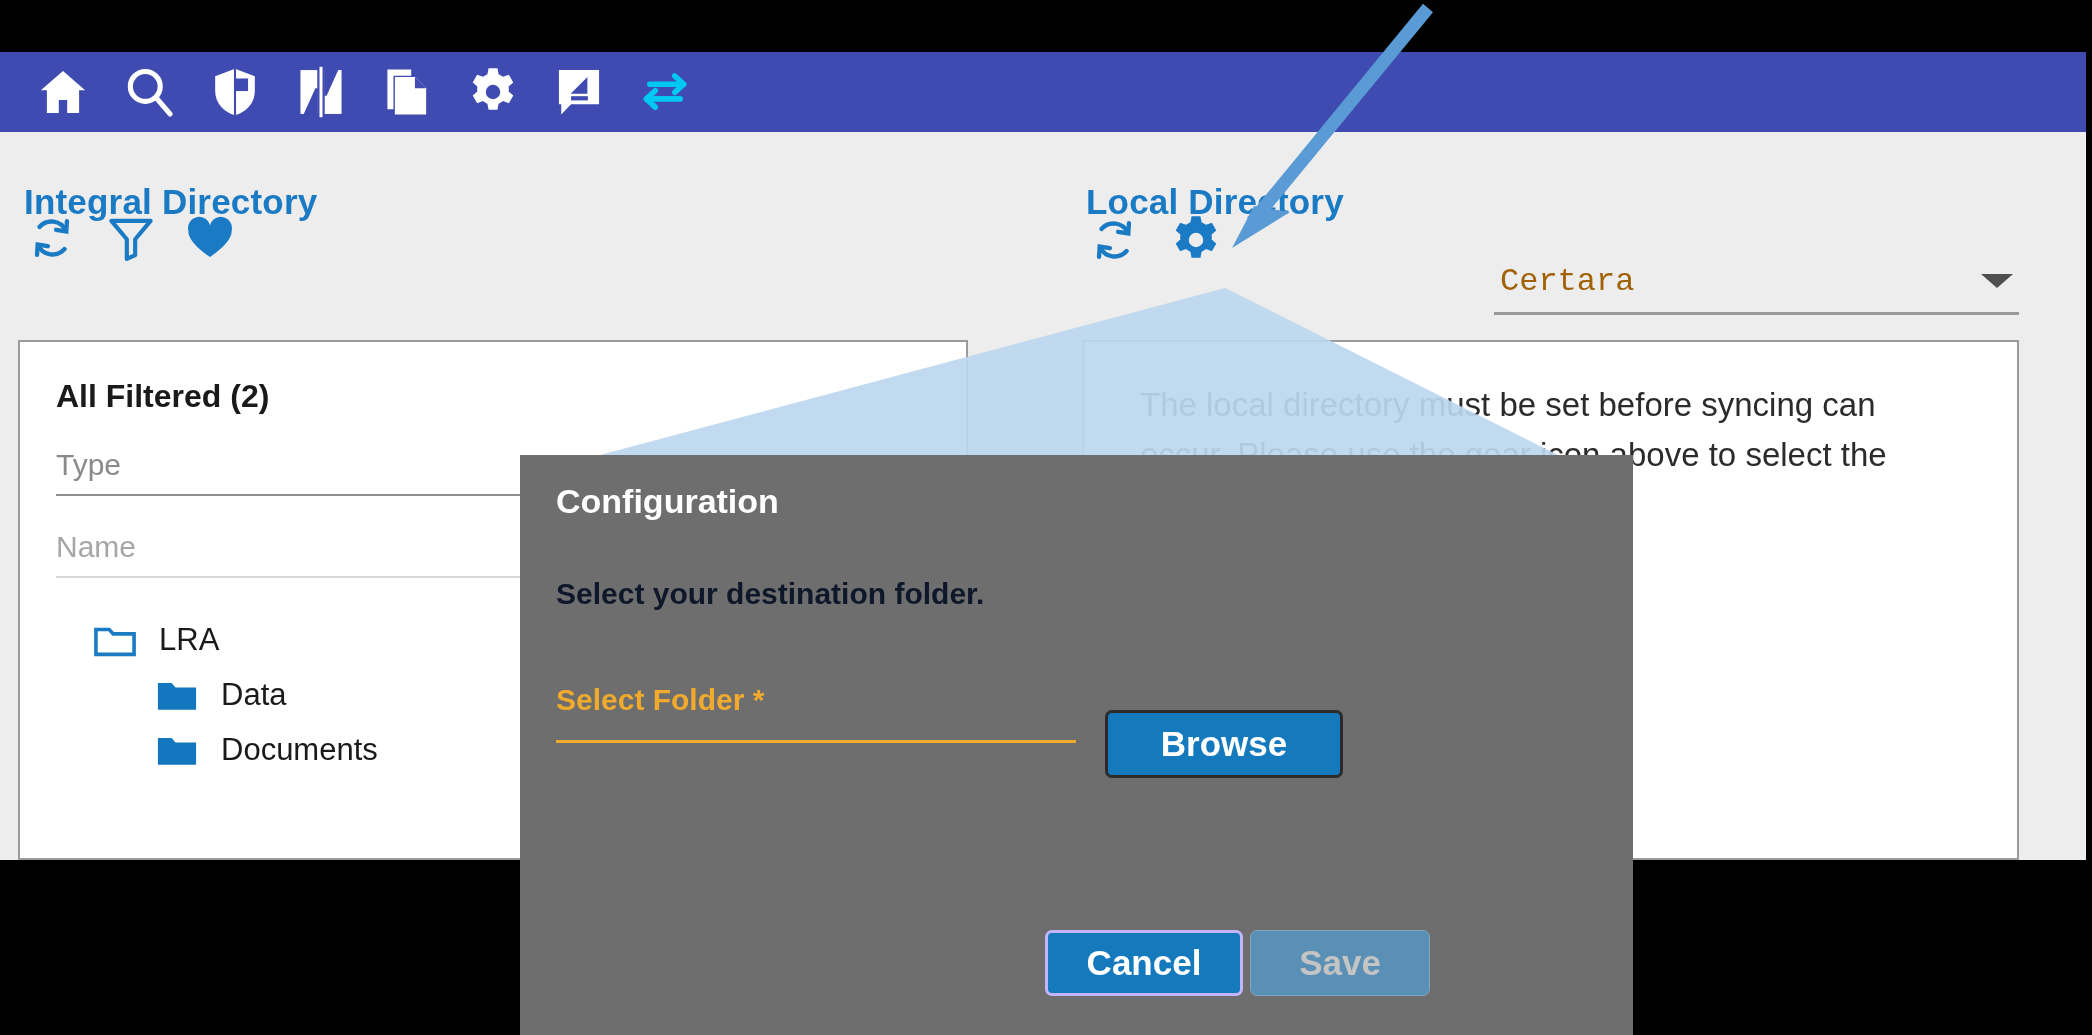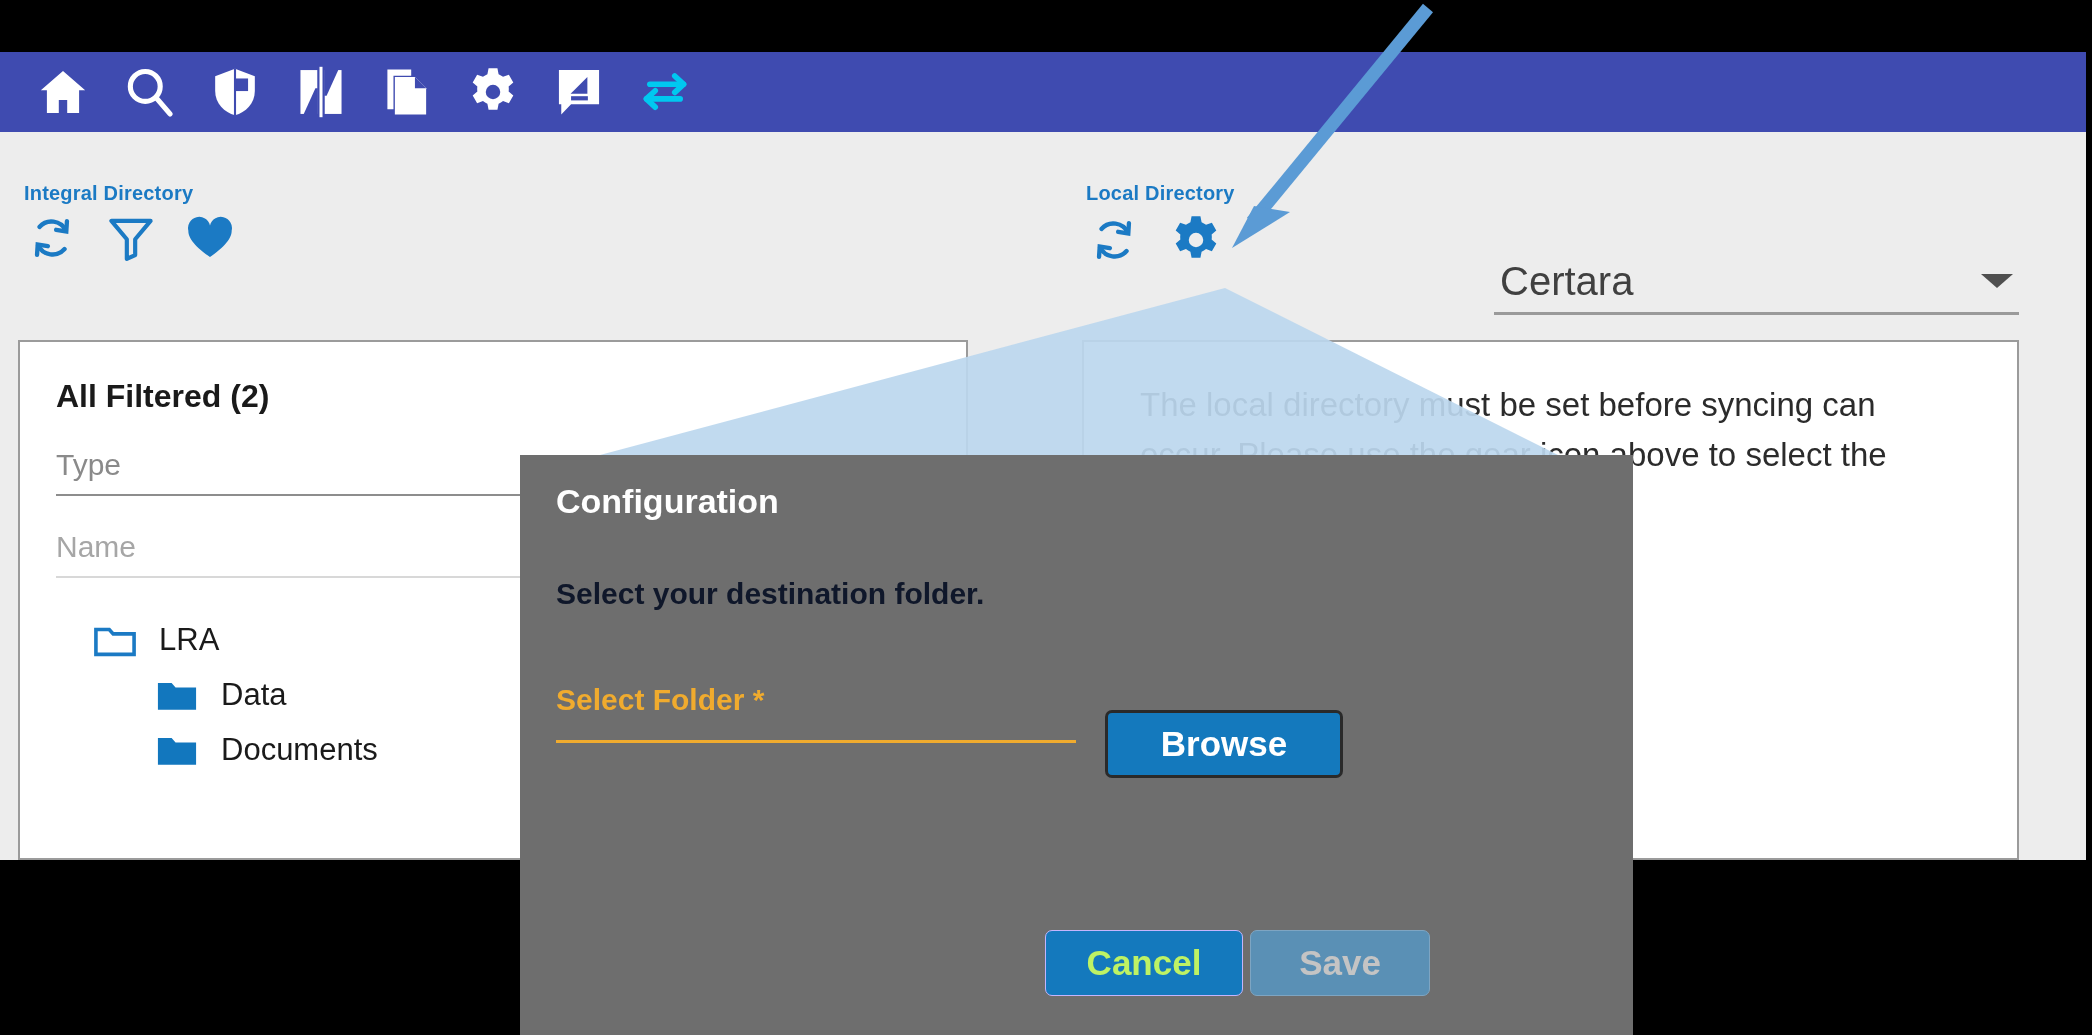--- a/index.html
+++ b/index.html
@@ -46,21 +46,21 @@
     display: flex;
     align-items: center;
     justify-content: center;
     cursor: pointer;
   }
   .tb-icon svg { display: block; }
 
   
   .panel-title {
     position: absolute;
-    font-size: 20px;
+    font-size: 35px;
     font-weight: bold;
     color: #1b7ac4;
     letter-spacing: 0.2px;
     white-space: nowrap;
   }
   #integral-title { left: 24px; top: 130px; }
   #local-title    { left: 1086px; top: 130px; }
 
   .hdr-icons {
     position: absolute;
@@ -79,23 +79,24 @@
     top: 198px;
     width: 525px;
     height: 62px;
     border-bottom: 3px solid #9a9a9a;
     display: flex;
     align-items: center;
     justify-content: space-between;
     cursor: pointer;
   }
   #account-value {
-    font-size: 40px;
-    color: #404040;
+    font-size: 32px;
+    color: #a16207;
     padding-left: 6px;
+    font-family: Liberation Mono, monospace;
   }
   .caret {
     width: 0; height: 0;
     border-left: 16px solid transparent;
     border-right: 16px solid transparent;
     border-top: 14px solid #4f4f4f;
     margin-right: 6px;
   }
 
   
@@ -223,22 +224,22 @@
     left: 585px; top: 255px;
     width: 238px; height: 68px;
     background: #1479bd;
     color: #ffffff;
     border: 3px solid #2a2a2a;
   }
   #cancel-btn {
     left: 525px; top: 475px;
     width: 198px; height: 66px;
     background: #1479bd;
-    color: #bef264;
-    border: 1px solid #c4b5fd;
+    color: #ffffff;
+    border: 3px solid #c4b5fd;
   }
   #save-btn {
     left: 730px; top: 475px;
     width: 180px; height: 66px;
     background: #5a90b5;
     color: #c4c4c4;
     border: 1px solid #7ea5c2;
     cursor: default;
   }
 </style>

